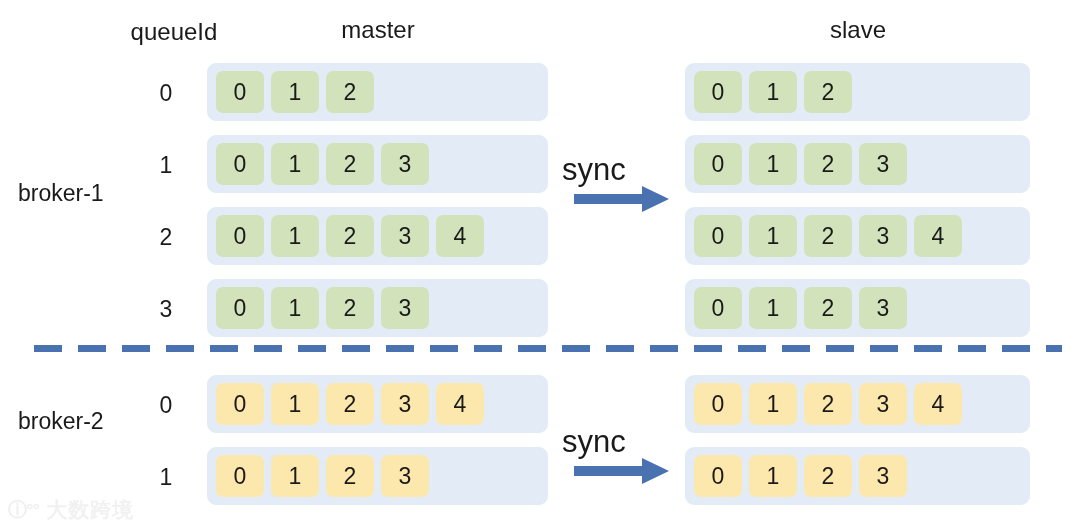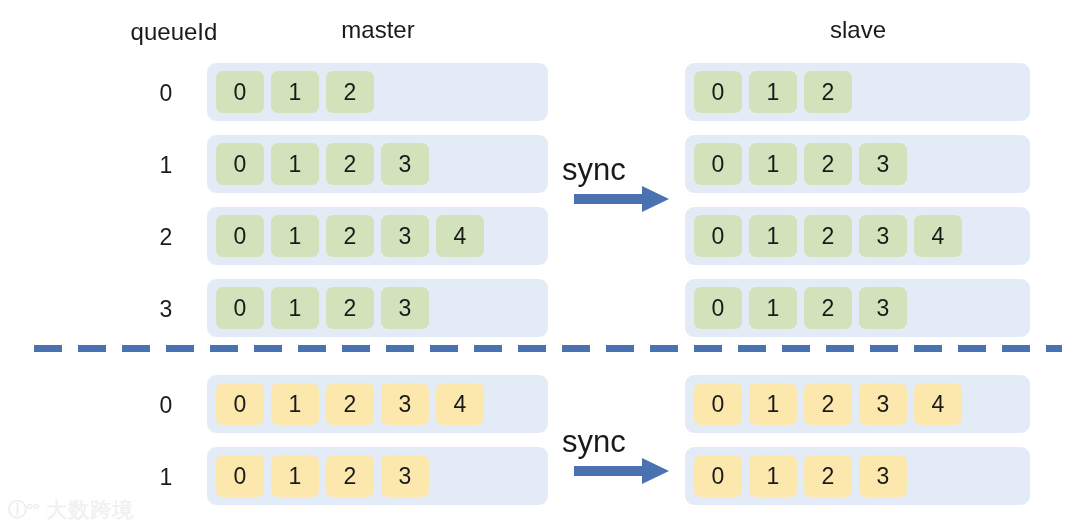--- a/index.html
+++ b/index.html
@@ -128,20 +128,22 @@
 </style>
 </head>
 <body>
 
 <div class="canvas">
 
   <div class="col-header" id="hdr-master">master</div>
   <div class="col-header" id="hdr-queueid">queueId</div>
   <div class="col-header" id="hdr-slave">slave</div>
 
+  <div class="broker-label" id="broker-1-label">broker-1</div>
+  <div class="broker-label" id="broker-2-label">broker-2</div>
 
   <div id="rows-host">
       <div class="qid" style="top: 80px;">0</div>
       <div class="bar master" style="top: 63px;">
         <div class="cells">
           <div class="cell green">0</div>
           <div class="cell green">1</div>
           <div class="cell green">2</div>
         </div>
       </div>

